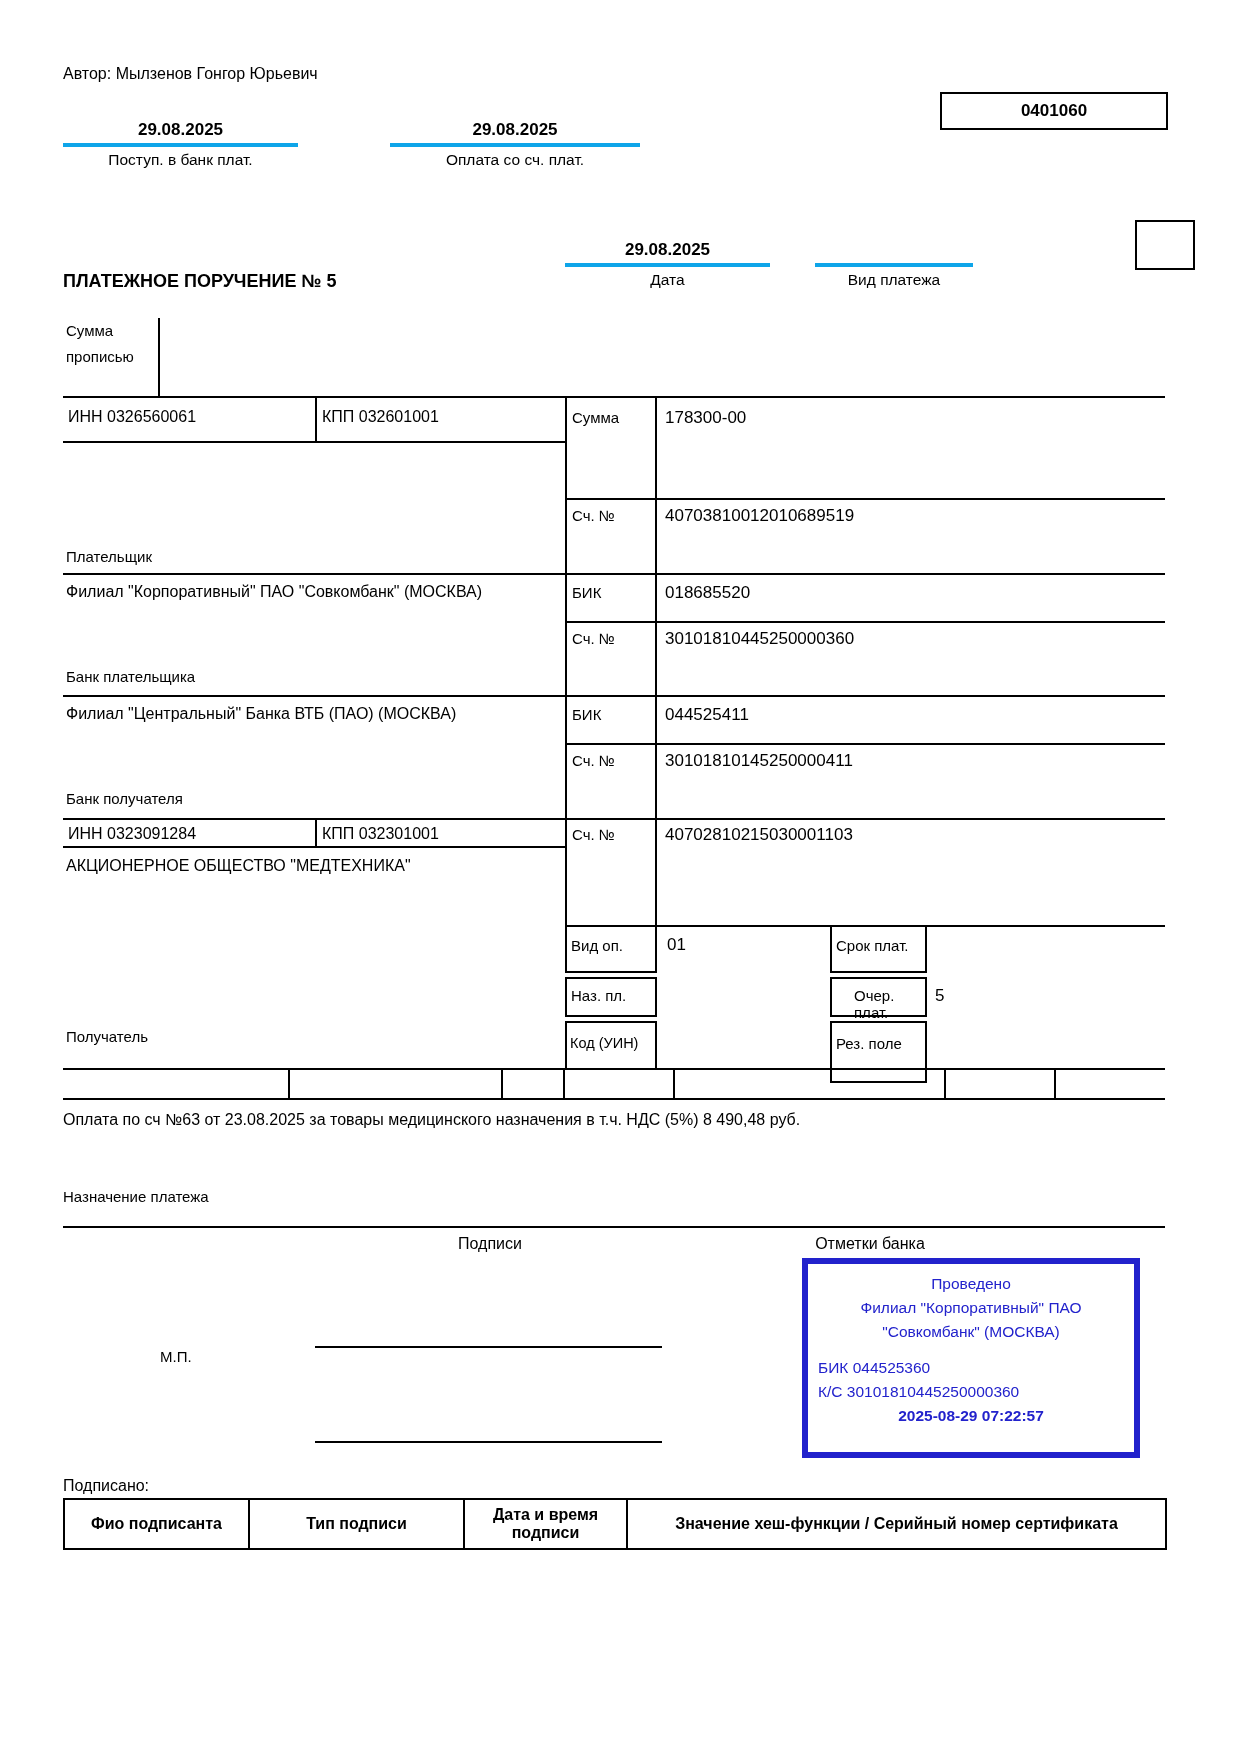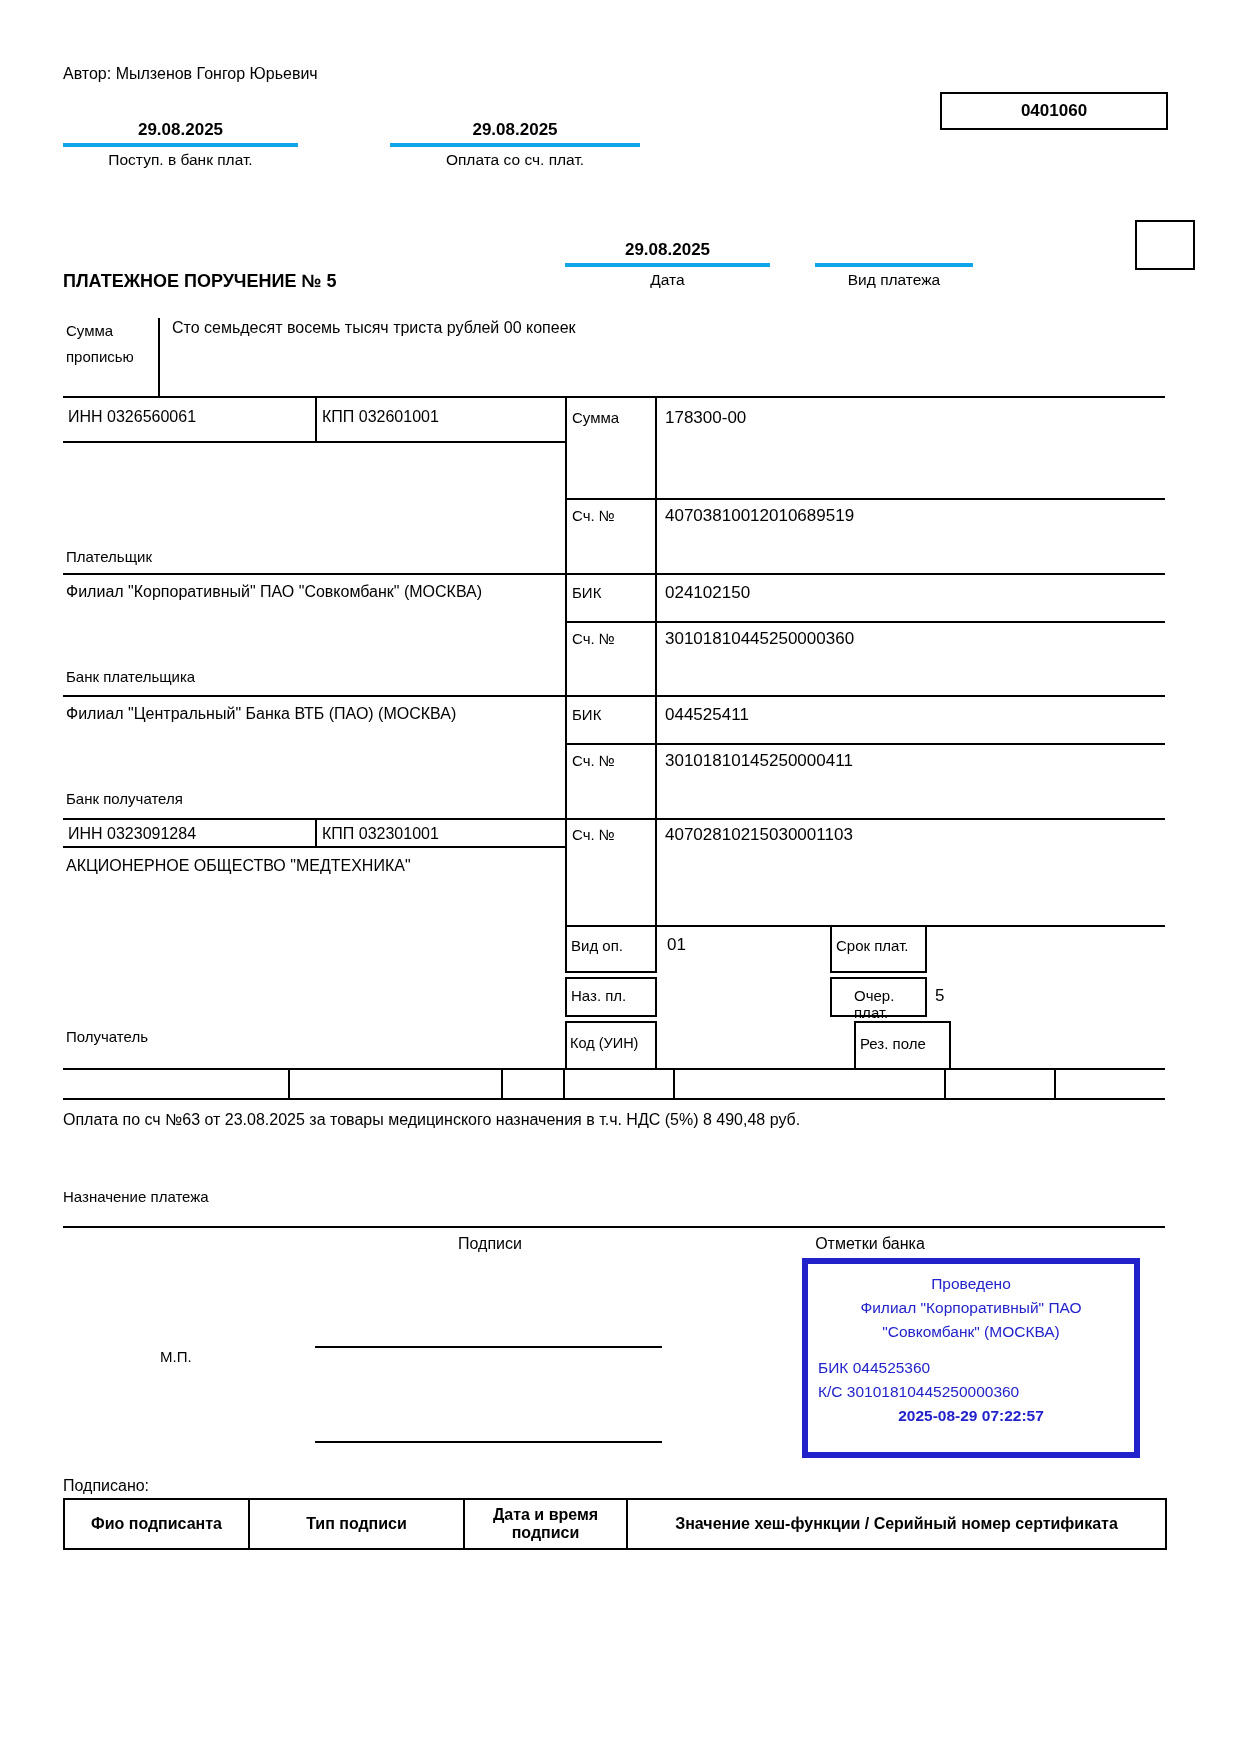--- a/index.html
+++ b/index.html
@@ -62,21 +62,20 @@
     <div class="dcap">Дата</div>
   </div>
   <div class="dateblock" style="left:815px;top:240px;width:158px;">
     <div class="dval">&nbsp;</div>
     <div class="dcap">Вид платежа</div>
   </div>
   <div class="box" style="left:1135px;top:220px;width:60px;height:50px;"></div>
 
   <div class="t lbl" style="left:66px;top:318px;width:86px;line-height:1.7;">Сумма прописью</div>
   <div class="vl" style="left:158px;top:318px;height:78px;"></div>
-  <div class="t" style="left:172px;top:318px;width:930px;">Сто семьдесят восемь тысяч триста рублей 00 копеек</div>
   <div class="hl" style="left:63px;top:396px;width:1102px;"></div>
 
   <div class="vl" style="left:315px;top:398px;height:43px;"></div>
   <div class="vl" style="left:565px;top:398px;height:527px;"></div>
   <div class="vl" style="left:655px;top:398px;height:527px;"></div>
 
   <div class="t" style="left:68px;top:407px;">ИНН 0326560061</div>
   <div class="t" style="left:322px;top:407px;">КПП 032601001</div>
   <div class="hl" style="left:63px;top:441px;width:502px;"></div>
 
@@ -86,21 +85,21 @@
   <div class="t lbl" style="left:66px;top:548px;">Плательщик</div>
 
   <div class="hl" style="left:565px;top:498px;width:600px;"></div>
   <div class="t lbl" style="left:572px;top:507px;">Сч. №</div>
   <div class="t val" style="left:665px;top:505px;">40703810012010689519</div>
 
   <div class="hl" style="left:63px;top:573px;width:1102px;"></div>
 
   <div class="t" style="left:66px;top:582px;width:495px;">Филиал "Корпоративный" ПАО "Совкомбанк" (МОСКВА)</div>
   <div class="t lbl" style="left:572px;top:584px;">БИК</div>
-  <div class="t val" style="left:665px;top:582px;">024102150</div>
+  <div class="t val" style="left:665px;top:582px;">018685520</div>
   <div class="hl" style="left:565px;top:621px;width:600px;"></div>
   <div class="t lbl" style="left:572px;top:630px;">Сч. №</div>
   <div class="t val" style="left:665px;top:628px;">30101810445250000360</div>
   <div class="t lbl" style="left:66px;top:668px;">Банк плательщика</div>
   <div class="hl" style="left:63px;top:695px;width:1102px;"></div>
 
   <div class="t" style="left:66px;top:704px;width:495px;">Филиал "Центральный" Банка ВТБ (ПАО) (МОСКВА)</div>
   <div class="t lbl" style="left:572px;top:706px;">БИК</div>
   <div class="t val" style="left:665px;top:704px;">044525411</div>
   <div class="hl" style="left:565px;top:743px;width:600px;"></div>
@@ -131,21 +130,21 @@
     <div class="lbl" style="padding:8px 4px;">Наз. пл.</div>
   </div>
   <div class="box" style="left:830px;top:977px;width:97px;height:40px;">
     <div class="lbl" style="padding:8px 22px;">Очер. плат.</div>
   </div>
   <div class="t val" style="left:935px;top:985px;">5</div>
 
   <div class="box" style="left:565px;top:1021px;width:92px;height:49px;">
     <div style="font-size:14.5px;padding:12px 3px;">Код (УИН)</div>
   </div>
-  <div class="box" style="left:830px;top:1021px;width:97px;height:49px;margin-left:24px;">
+  <div class="box" style="left:830px;top:1021px;width:97px;height:62px;">
     <div class="lbl" style="padding:12px 4px;">Рез. поле</div>
   </div>
 
   <div class="cellrow" style="left:63px;top:1068px;width:1102px;height:32px;">
     <div class="cell" style="width:227px;"></div>
     <div class="cell" style="width:213px;"></div>
     <div class="cell" style="width:62px;"></div>
     <div class="cell" style="width:110px;"></div>
     <div class="cell" style="width:271px;"></div>
     <div class="cell" style="width:110px;"></div>

